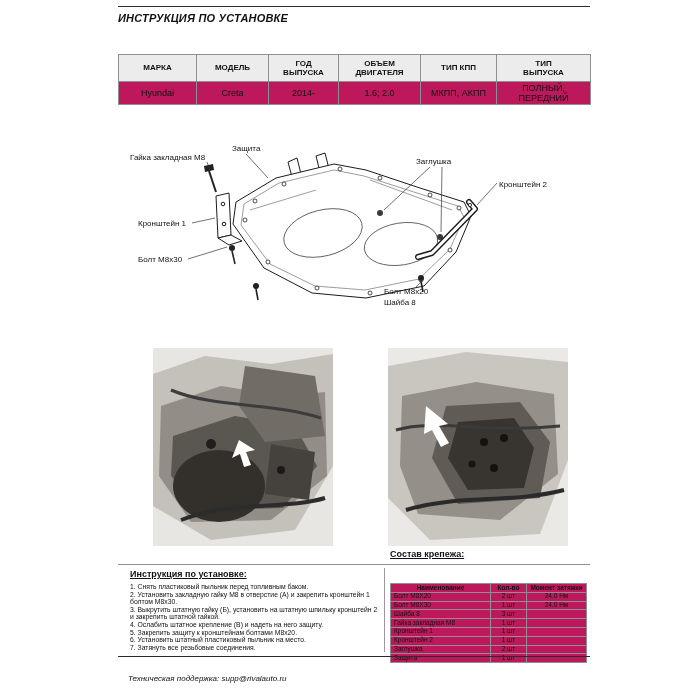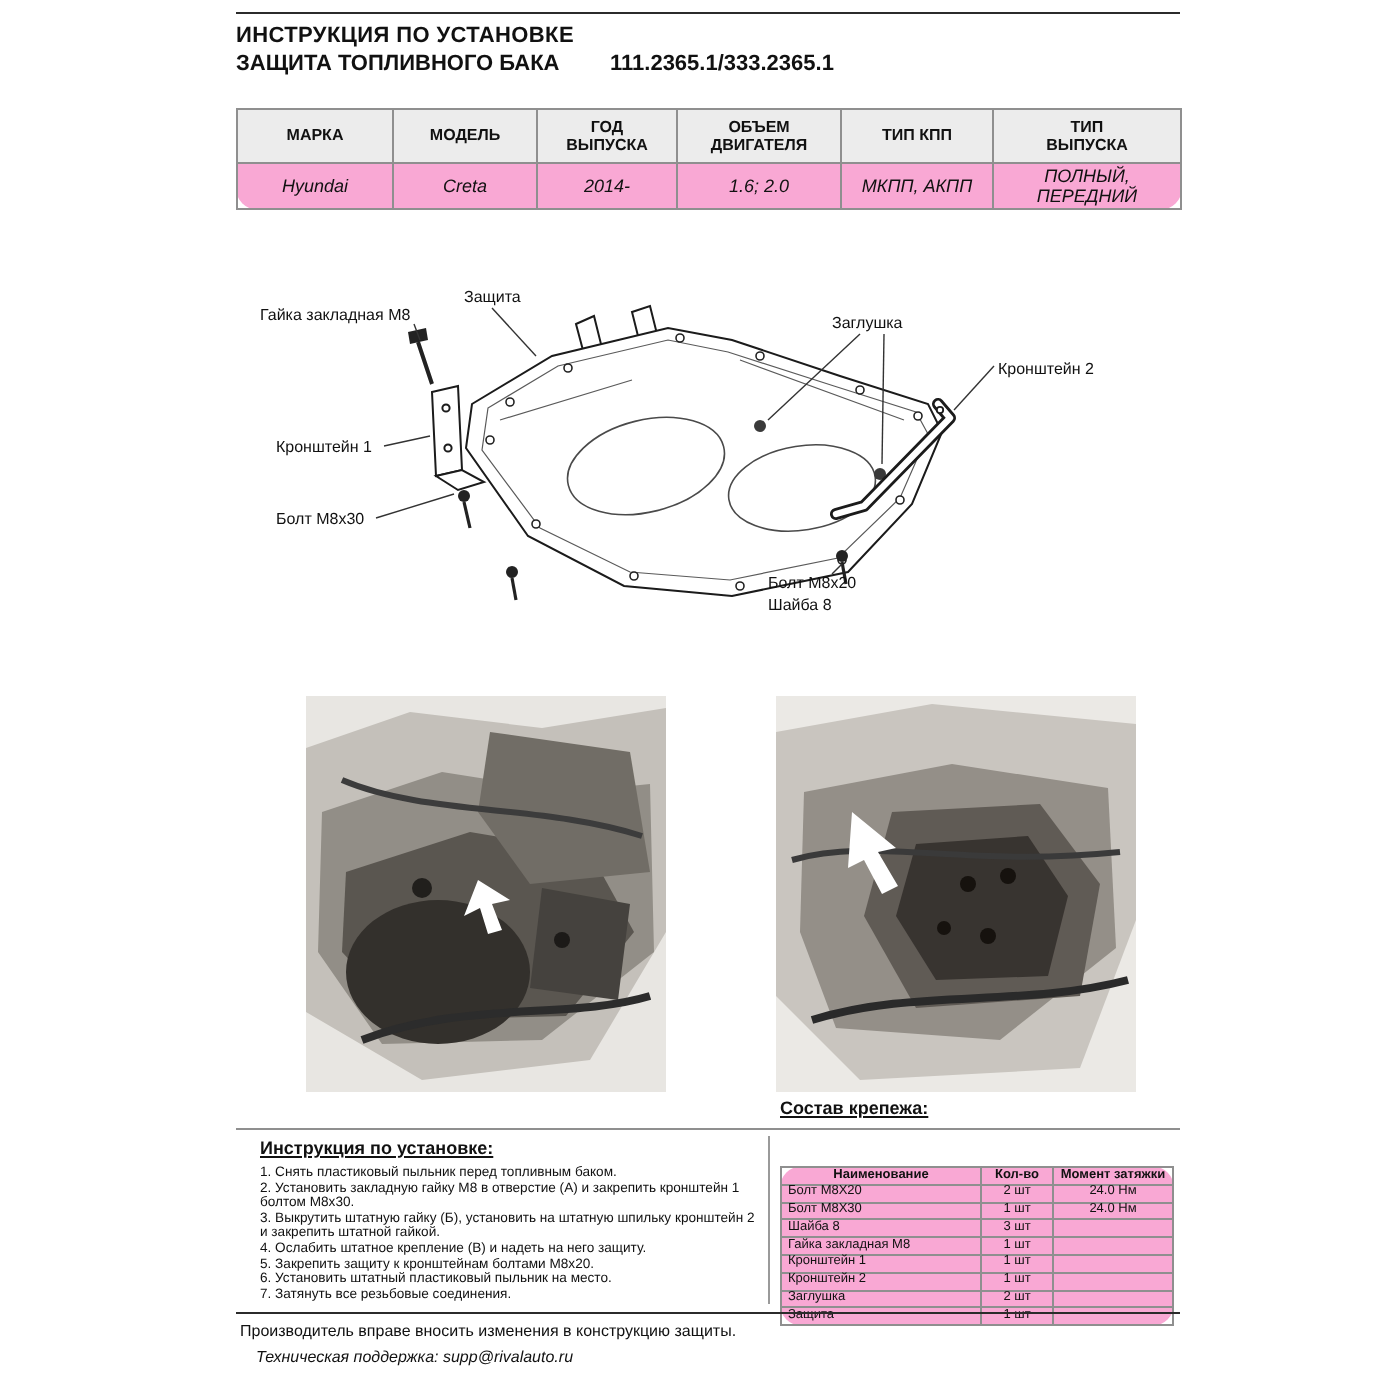--- a/index.html
+++ b/index.html
@@ -7,24 +7,24 @@
   body { background:#ffffff; font-family:"Liberation Sans","DejaVu Sans",sans-serif; color:#111; }
   .page { position:relative; width:700px; height:700px; background:#fff; overflow:hidden; }
   .abs { position:absolute; }
   .rule { position:absolute; height:1px; background:#2b2b2b; }
   .vrule { position:absolute; width:1px; background:#9a9a9a; }
 
   .doc-title { position:absolute; font-size:11px; font-weight:bold; letter-spacing:0.2px; }
   .title-row { position:absolute; font-size:11px; font-weight:bold; width:472px; }
   .part-numbers { position:absolute; left:187px; top:0; }
 
-  table { position:absolute; border-collapse:collapse; table-layout:fixed; background:#f9a8d4;border-radius:11px; }
+  table { position:absolute; border-collapse:collapse; table-layout:fixed; background:#be185d; }
   .spec-table th, .spec-table td { border:1px solid #8f8f8f; text-align:center; vertical-align:middle; }
   .spec-table th { background:#ececec; font-size:8px; font-weight:bold; white-space:pre-line; height:27px; line-height:1.15; padding:1px 2px; }
-  .spec-table td { font-size:9px; height:21px; padding:1px 2px;font-style:italic; }
+  .spec-table td { font-size:9px; height:21px; padding:1px 2px; }
 
   .diagram text { font-family:"Liberation Sans","DejaVu Sans",sans-serif; font-size:8px; fill:#111; }
 
   .section-title { position:absolute; font-size:9px; font-weight:bold; text-decoration:underline; }
   .steps { position:absolute; width:252px; font-size:6.8px; line-height:7.6px; }
   .step { margin:0; }
 
   .fast-table th, .fast-table td { border:1px solid #8f8f8f; font-size:6.5px; line-height:6.8px; padding:0.5px 3px; vertical-align:middle; }
   .fast-table th { font-weight:bold; text-align:center; }
   .fast-table td.c-name { text-align:left; }
@@ -32,26 +32,22 @@
 
   .footer-text { position:absolute; font-size:8px; }
 </style>
 </head>
 <body>
 
 <div class="page">
 
   <div class="rule" style="left:118px;top:6px;width:472px;"></div>
 
-  <div class="doc-title" style="left:118px;top:12px;">ИНСТРУКЦИЯ ПО УСТАНОВКЕ</div>
-
-  <div class="title-row" style="left:118px;top:26px;">
-    <span>ЗАЩИТА ТОПЛИВНОГО БАКА</span>
-    <span class="part-numbers">111.2365.1/333.2365.1</span>
-  </div>
+  <div class="doc-title" style="left:118px;top:12px;font-style:italic;">ИНСТРУКЦИЯ ПО УСТАНОВКЕ</div>
+
 
   <table class="spec-table" style="left:118px;top:54px;width:472px;">
     <colgroup>
       <col style="width:78px">
         <col style="width:72px">
         <col style="width:70px">
         <col style="width:82px">
         <col style="width:76px">
         <col style="width:94px">
     </colgroup>
@@ -252,16 +248,15 @@
       </tr>
       <tr>
         <td class="c-name">Защита</td>
         <td class="c-qty">1 шт</td>
         <td class="c-torque"></td>
       </tr>
     </tbody>
   </table>
 
   <div class="rule" style="left:118px;top:656px;width:472px;"></div>
-  <div class="footer-text" style="left:120px;top:661px;">Производитель вправе вносить изменения в конструкцию защиты.</div>
   <div class="footer-text" style="left:128px;top:674px;font-style:italic;">Техническая поддержка: supp@rivalauto.ru</div>
 
 </div>
 
 </body></html>

